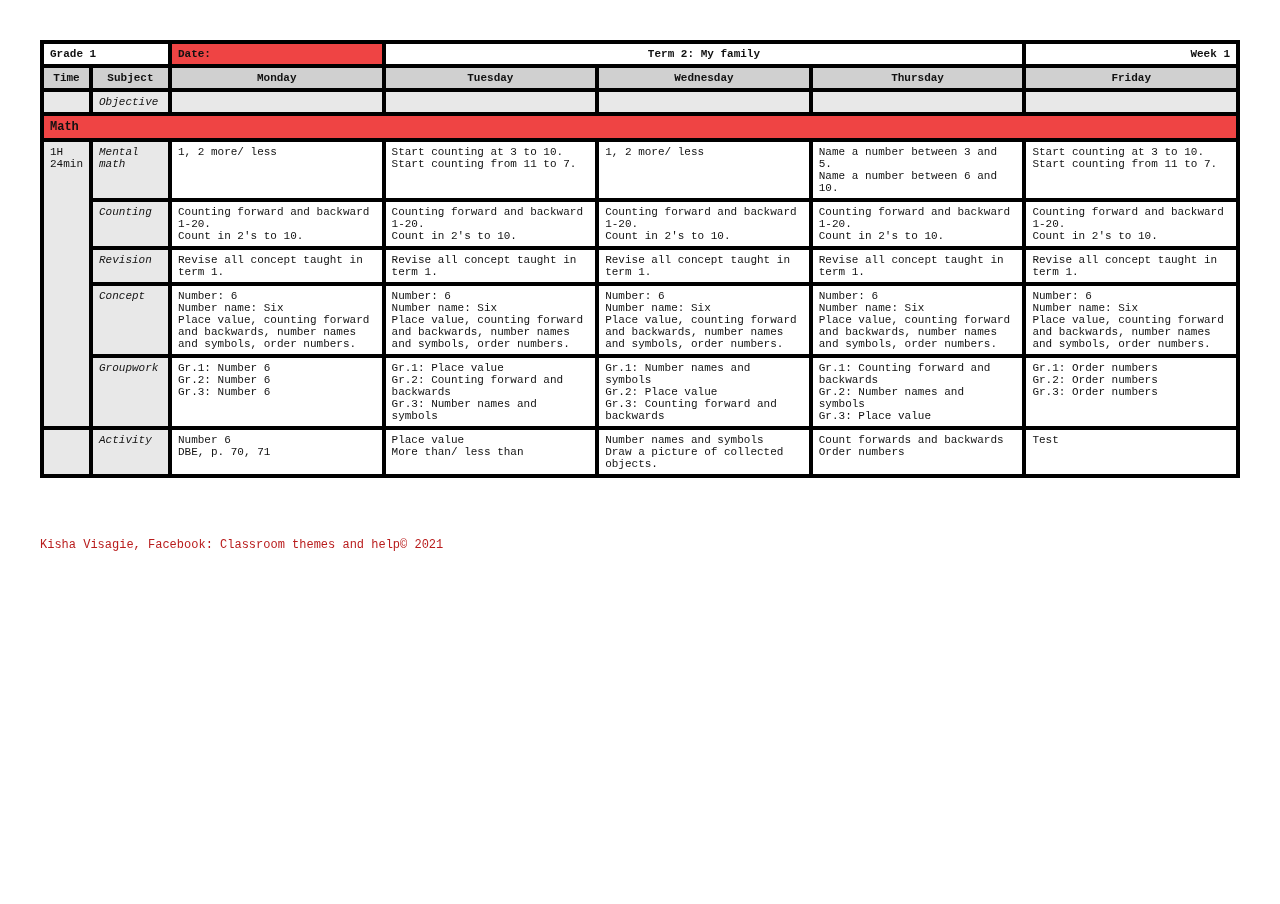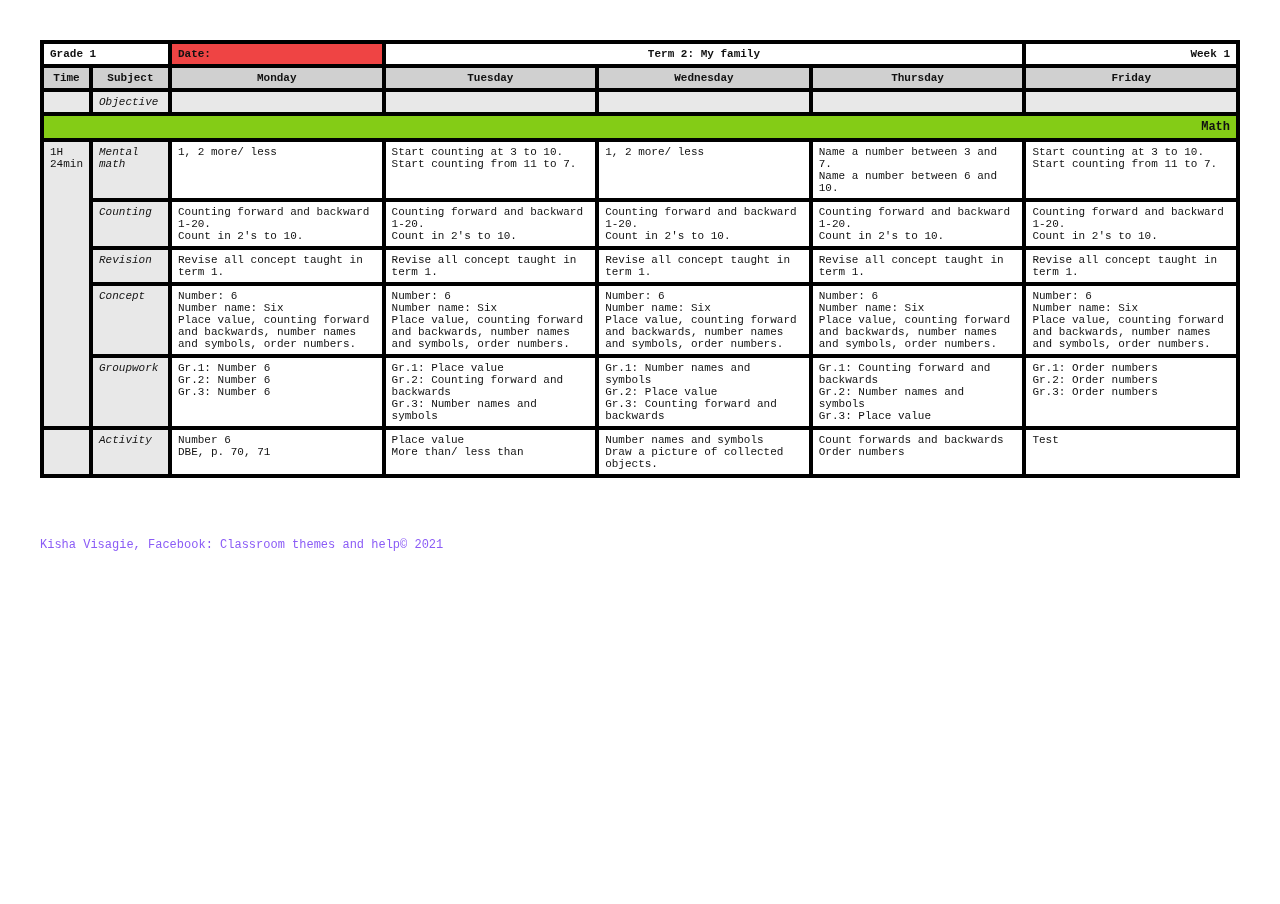--- a/index.html
+++ b/index.html
@@ -43,42 +43,42 @@
       text-align: center;
       font-size: 11px;
     }
 
     .objective-row td {
       background: #e8e8e8;
       margin-left: 7px;
     }
 
     .section-header td {
-      background: #84cc16;
-      text-align: right;
+      background: #ef4444;
+      text-align: left;
       font-weight: bold;
       font-size: 12px;
     }
 
     .row-label {
       background: #e8e8e8;
       font-style: italic;
     }
 
     .time-cell {
       background: #e8e8e8;
       font-size: 11px;
       text-align: left;
       vertical-align: top;
     }
 
     .footer {
       margin-top: 60px;
       font-size: 12px;
-      color: #8b5cf6;
+      color: #b91c1c;
       font-family: 'Courier New', Courier, monospace;
     }
 
     td.content-cell {
       background: #fff;
     }
 
     .mental-math-row td {
       vertical-align: top;
     }
@@ -132,21 +132,21 @@
     </tr>
 
     <tr class="mental-math-row">
       <td class="time-cell" rowspan="5" style="white-space:pre-line;"><span>1H
 24min</span></td>
       <td class="row-label"><span>Mental math</span></td>
       <td class="content-cell" style="white-space:pre-line;"><span>1, 2 more/ less</span></td>
       <td class="content-cell" style="white-space:pre-line;"><span>Start counting at 3 to 10.
 Start counting from 11 to 7.</span></td>
       <td class="content-cell" style="white-space:pre-line;"><span>1, 2 more/ less</span></td>
-      <td class="content-cell" style="white-space:pre-line;"><span>Name a number between 3 and 7.
+      <td class="content-cell" style="white-space:pre-line;"><span>Name a number between 3 and 5.
 Name a number between 6 and 10.</span></td>
       <td class="content-cell" style="white-space:pre-line;"><span>Start counting at 3 to 10.
 Start counting from 11 to 7.</span></td>
     </tr>
 
     <tr>
       <td class="row-label"><span>Counting</span></td>
       <td class="content-cell" style="white-space:pre-line;"><span>Counting forward and backward 1-20.
 Count in 2's to 10.</span></td>
       <td class="content-cell" style="white-space:pre-line;"><span>Counting forward and backward 1-20.

